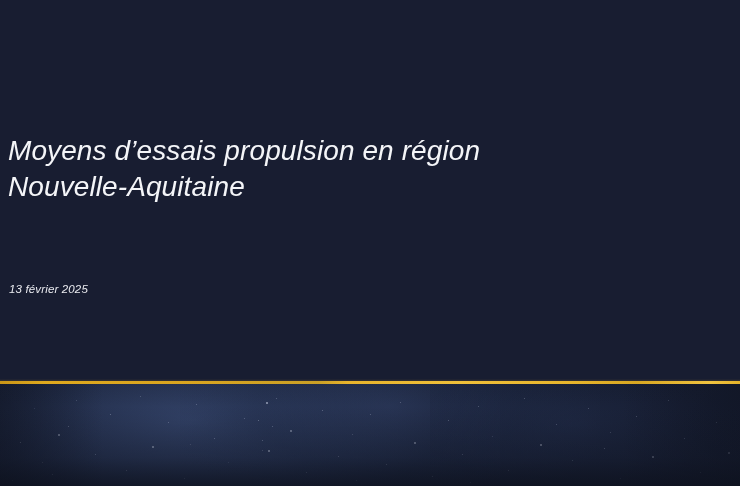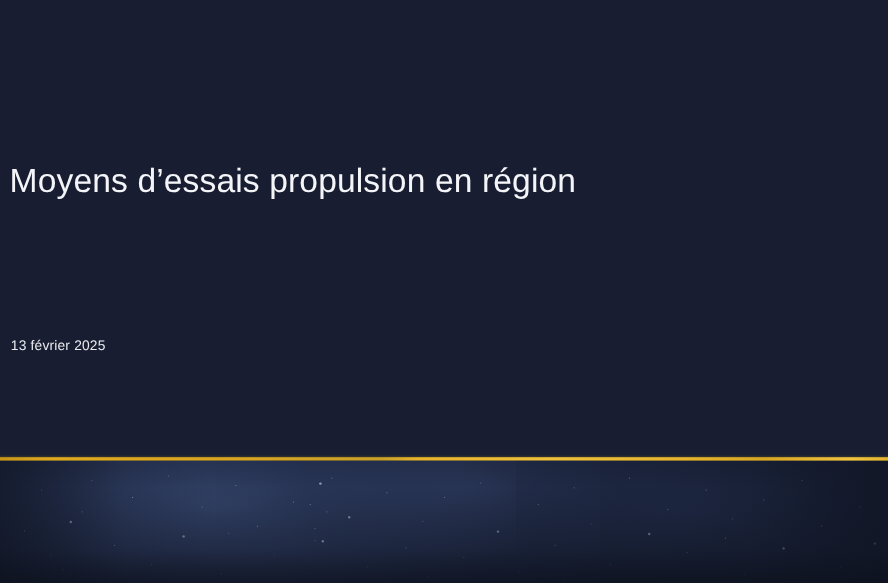--- a/index.html
+++ b/index.html
@@ -10,20 +10,21 @@
   body {
     font-family: "Liberation Sans", sans-serif;
   }
 
   #slide {
     position: relative;
     width: 740px;
     height: 486px;
     overflow: hidden;
     background: #181d31;
+    font-style: italic;
   }
 
   
   .upper-field {
     position: absolute;
     left: 0;
     top: 0;
     width: 740px;
     height: 382px;
     background: #181d31;
@@ -180,20 +181,21 @@
 </style>
 </head>
 <body>
 
 <div id="slide">
 
   <div class="upper-field"></div>
 
   <div class="title-block">
     <span class="title-line">Moyens d’essais propulsion en région</span>
+    <span class="title-line">Nouvelle-Aquitaine</span>
   </div>
 
   <div class="date-line">13 février 2025</div>
 
   <div class="gold-rule-glow"></div>
   <div class="gold-rule"></div>
 
   <div class="star-band">
     <div class="nebula-a"></div>
     <div class="nebula-b"></div>

